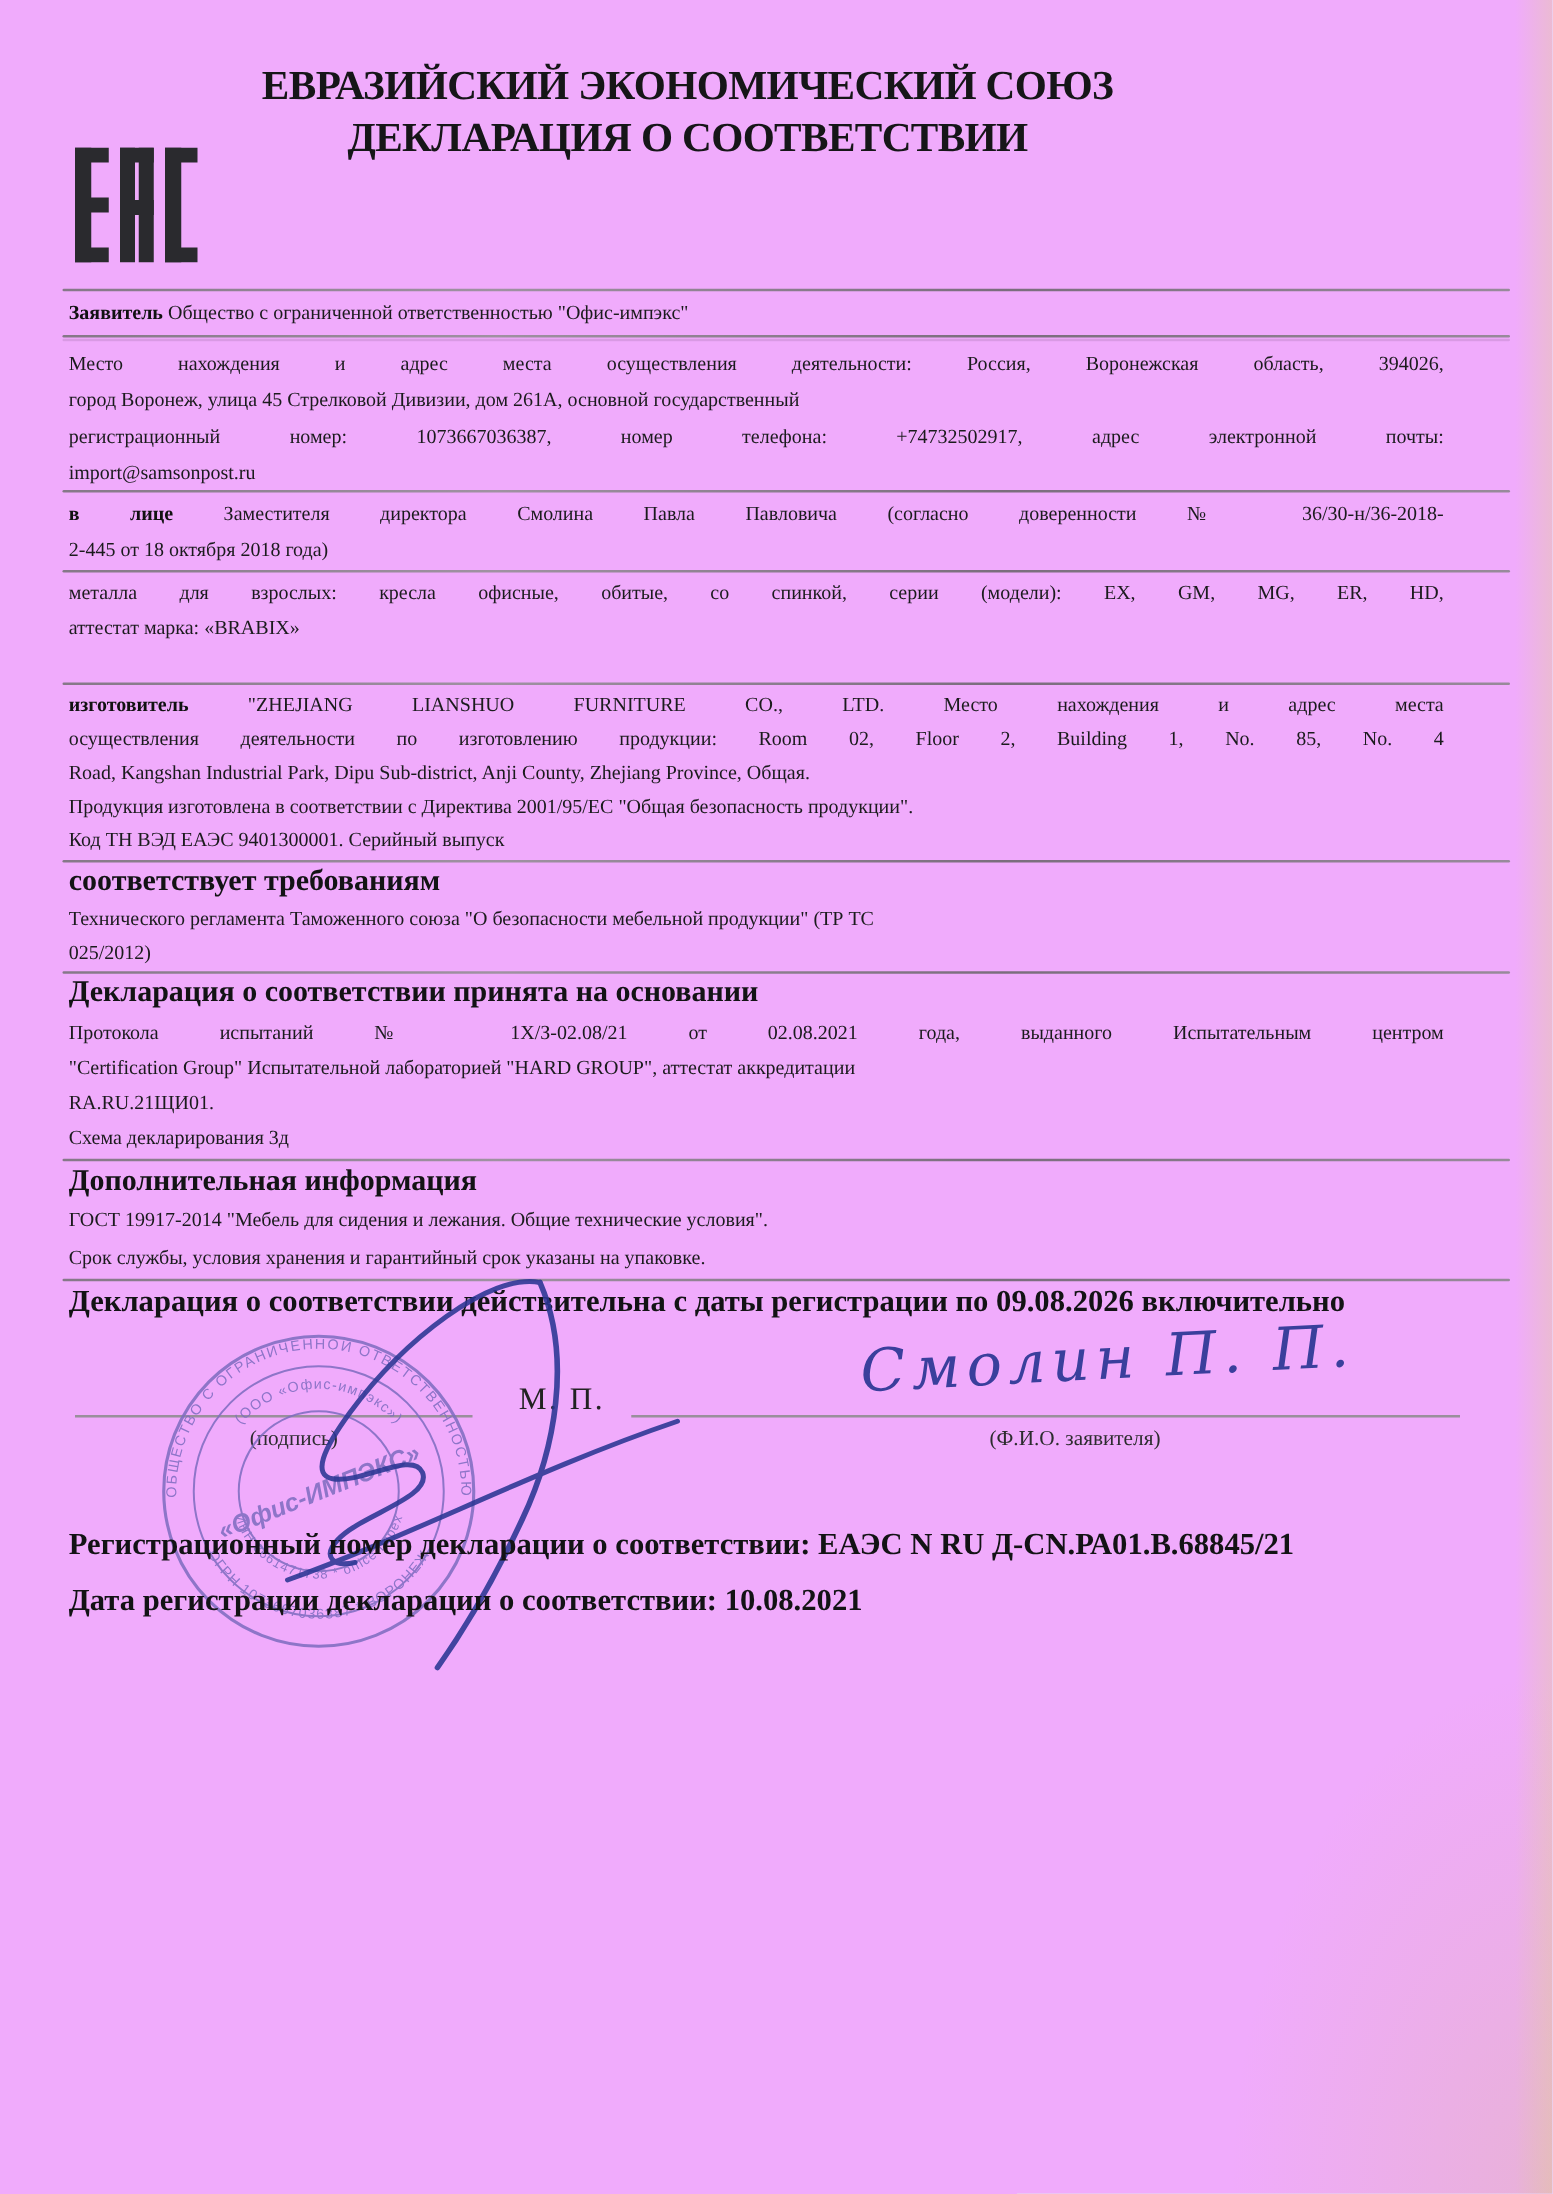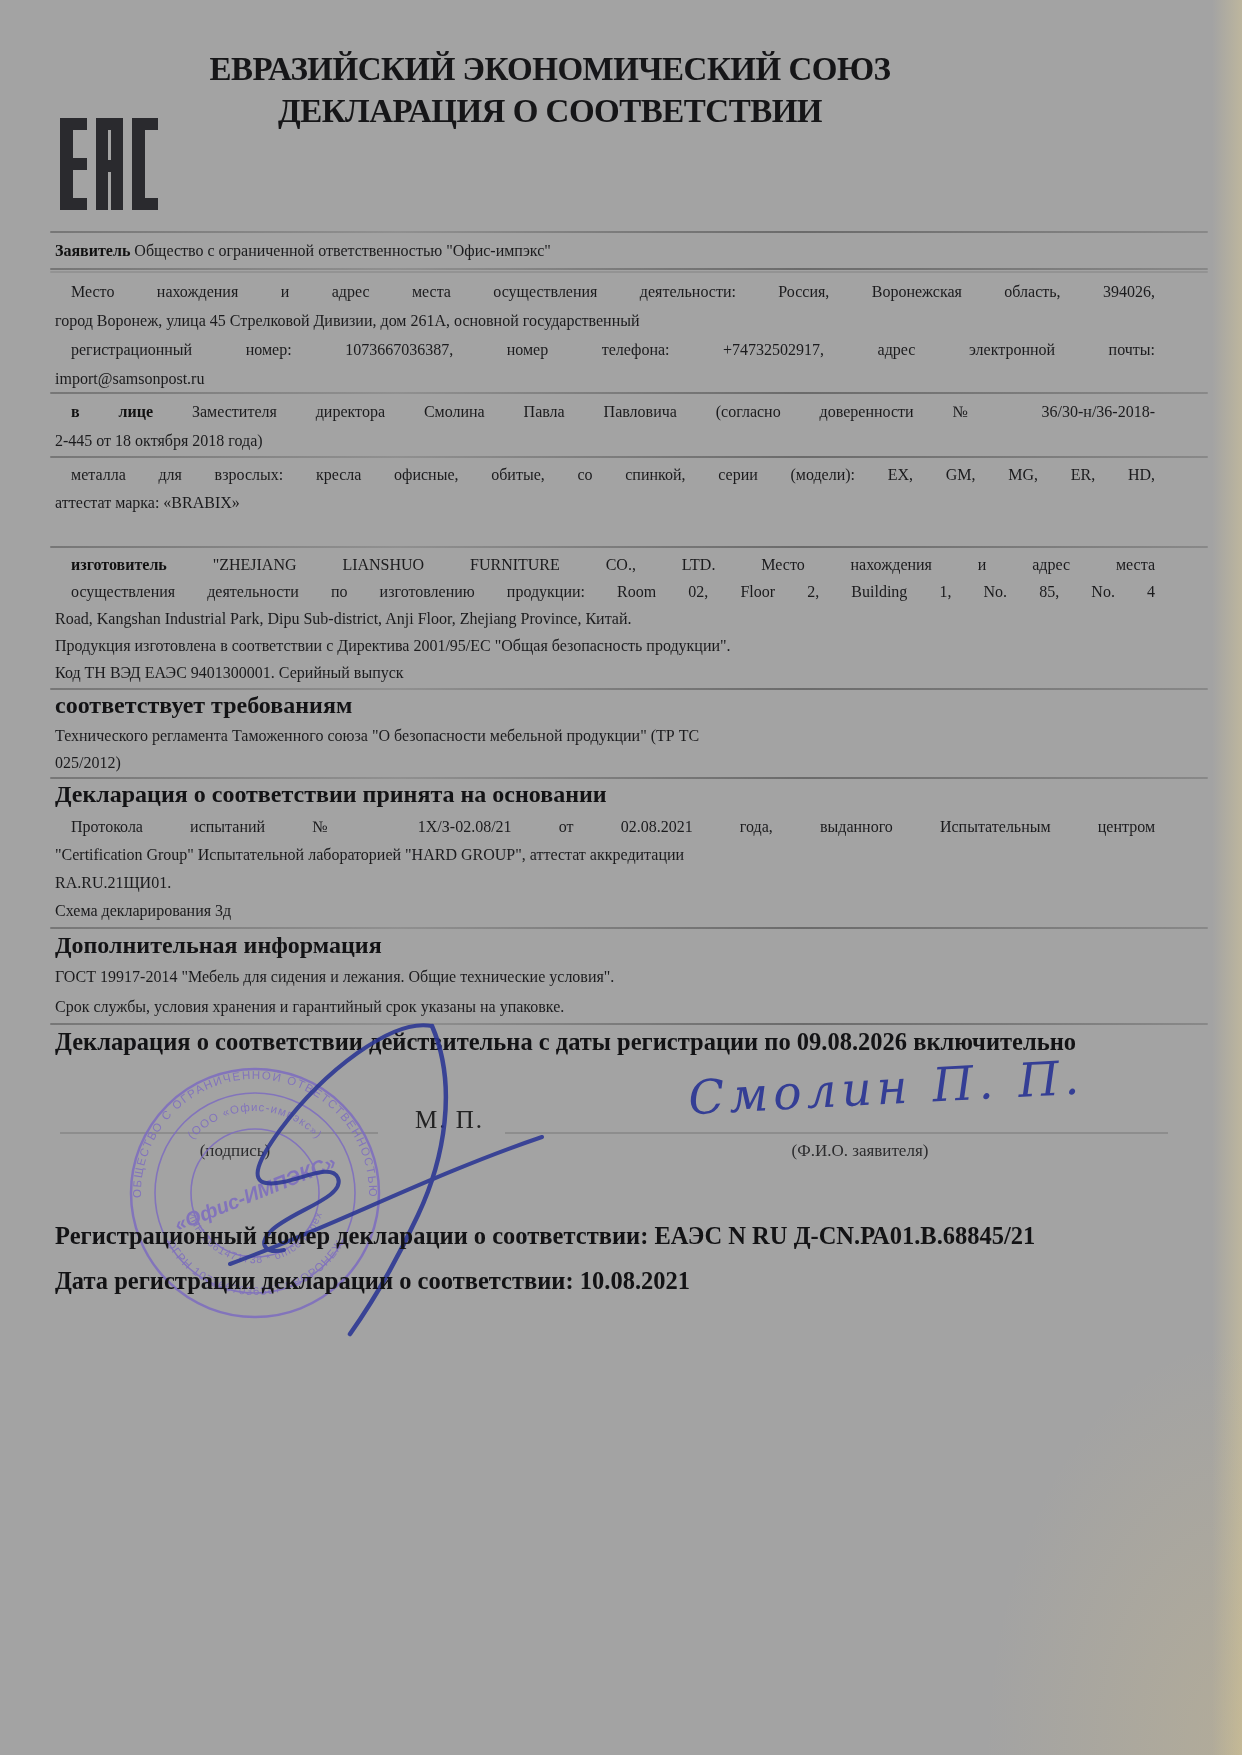--- a/index.html
+++ b/index.html
@@ -1,20 +1,20 @@
 <!DOCTYPE html>
 <html><head>
 <meta charset="utf-8">
 <style>
   html,body{margin:0;padding:0;background:#e9e9e9;}
   .page{
     position:relative;
     width:1242px;height:1755px;
     margin:0 auto;
-    background:#a3a3a3;
+    background:#f0abfc;
     font-family:"Liberation Serif","DejaVu Serif",serif;
     color:#1b1b1d;
     overflow:hidden;
   }
   .edge-tint{
     position:absolute;right:0;top:0;width:30px;height:100%;
     background:linear-gradient(to left, rgba(228,210,150,.40), rgba(228,210,150,0));
     pointer-events:none;
   }
   .corner-tint{
@@ -28,21 +28,21 @@
     letter-spacing:-0.5px;color:#161618;
   }
   .eac{position:absolute;left:60px;top:118px;width:100px;height:92px;}
   .hl{
     position:absolute;left:50px;width:1158px;height:2px;
     background:linear-gradient(90deg,#6b6b6b,#8b8b8b 30%,#5d5d5d 65%,#828282);
     opacity:.8;border-radius:1px;
   }
   .blk{position:absolute;left:55px;width:1100px;font-size:16px;line-height:29px;}
   .tl{white-space:normal;}
-  .jl{text-align:justify;text-align-last:justify;margin-left:16px;}
+  .jl{text-align:justify;text-align-last:justify;}
   .tl b{font-weight:bold;color:#111;}
   .hd{position:absolute;left:55px;font-weight:bold;font-size:24px;color:#131315;}
   .sig-line{position:absolute;height:2px;background:#8a8a8a;opacity:.85;}
   .cap{position:absolute;font-size:17px;text-align:center;color:#2c2c2e;}
   .mp{position:absolute;left:415px;top:1106px;font-size:25px;letter-spacing:2px;color:#222;}
   .script-name{
     position:absolute;left:688px;top:1058px;width:470px;
     font-family:"DejaVu Serif","Liberation Serif",serif;
     font-style:italic;font-size:47px;color:#2b3694;
     letter-spacing:5px;transform:rotate(-3deg);opacity:.92;
@@ -111,21 +111,21 @@
     </div>
 
   <div class="blk" style="top:461px;line-height:28px">
       <div class="tl jl">металла для взрослых:  кресла офисные, обитые, со спинкой, серии (модели): EX, GM, MG, ER, HD,</div>
       <div class="tl">аттестат марка: «BRABIX»</div>
     </div>
 
   <div class="blk" style="top:551px;line-height:27px">
       <div class="tl jl"><b>изготовитель</b> "ZHEJIANG LIANSHUO FURNITURE CO., LTD. Место нахождения и адрес места</div>
       <div class="tl jl">осуществления деятельности по изготовлению продукции: Room 02, Floor 2, Building 1, No. 85, No. 4</div>
-      <div class="tl">Road, Kangshan Industrial Park, Dipu Sub-district, Anji Floor, Zhejiang Province, Китай.</div>
+      <div class="tl">Road, Kangshan Industrial Park, Dipu Sub-district, Anji County, Zhejiang Province, Общая.</div>
       <div class="tl">Продукция изготовлена в соответствии с Директива 2001/95/ЕС "Общая безопасность продукции".</div>
       <div class="tl">Код ТН ВЭД ЕАЭС 9401300001. Серийный выпуск</div>
     </div>
 
   <div class="hd" style="top:692px">соответствует требованиям</div>
   <div class="blk" style="top:722px;line-height:27px">
       <div class="tl">Технического регламента Таможенного союза "О безопасности мебельной продукции" (ТР ТС</div>
       <div class="tl">025/2012)</div>
     </div>
 

